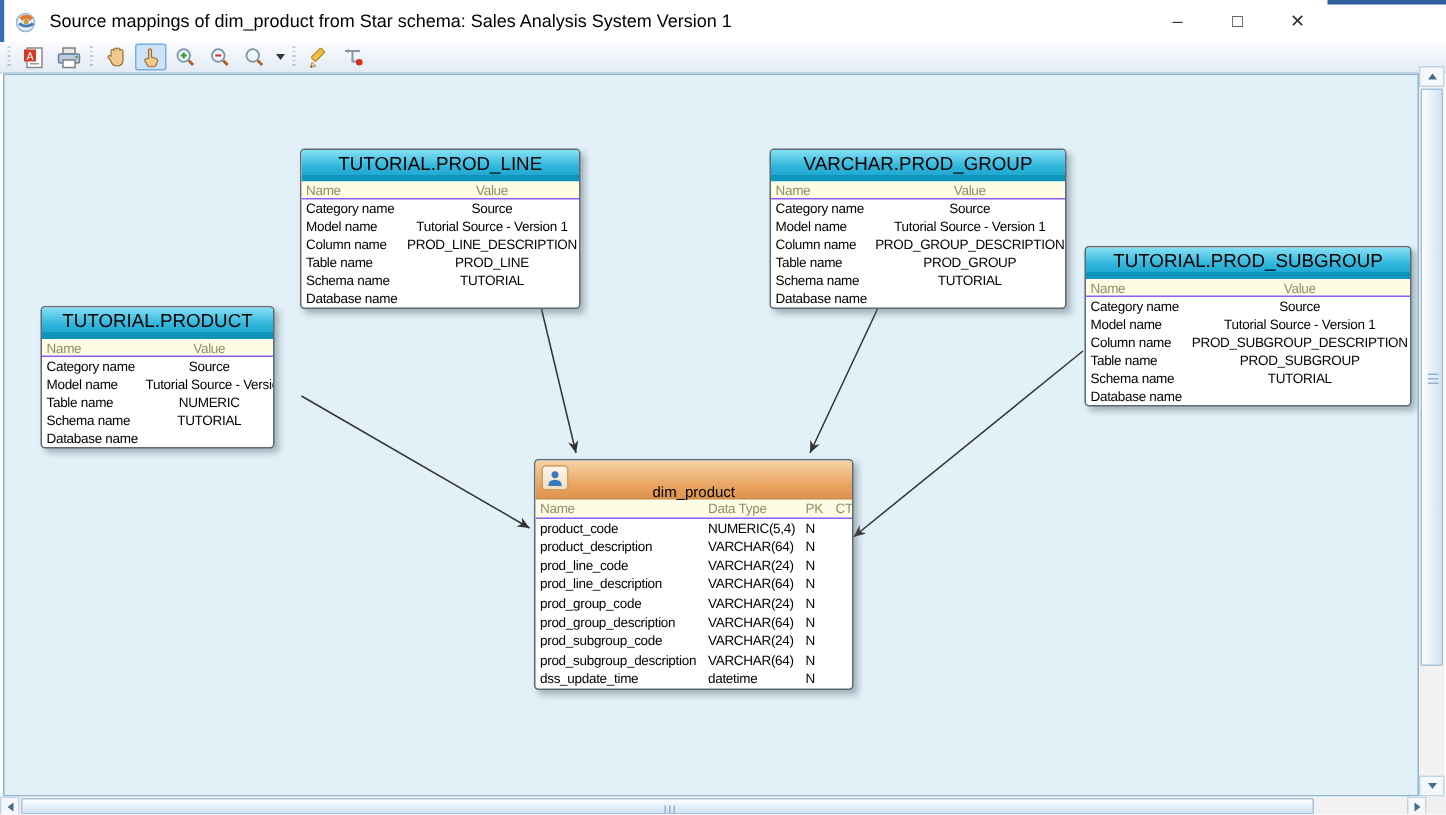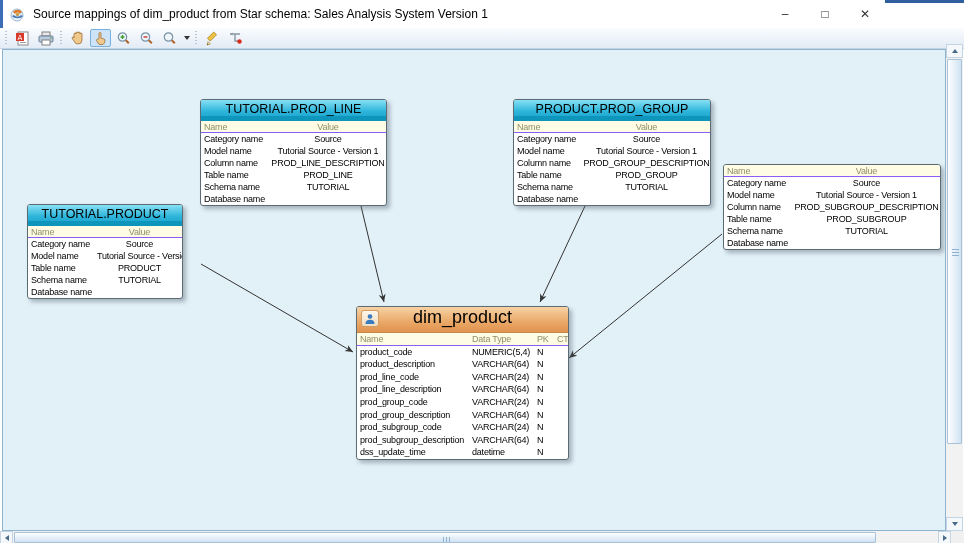--- a/index.html
+++ b/index.html
@@ -40,21 +40,21 @@
   .canvas { position:absolute; left:2px; top:49px; width:944px; height:482px;
     background:#e2f0f7; border:1px solid #8fb4cf; overflow:hidden; }
   svg.links { position:absolute; left:0; top:0; pointer-events:none; }
 
   
   .ebox { position:absolute; background:#fff; border:1px solid #5c6b74; border-radius:3px;
     box-shadow:3px 3px 4px rgba(90,105,120,.45); overflow:hidden; font-size:9px; }
   .ehd { text-align:center; color:#000; white-space:nowrap; }
   .src-hd { height:21px; font-size:12.5px; padding-top:2px;
     background:linear-gradient(#86e0f4 0%, #2cb4da 55%, #21a9d2 78%, #0d95bb 78%, #0d95bb 100%); }
-  .tgt-hd { position:relative; height:26px; font-size:18px; padding-top:0;
+  .tgt-hd { position:relative; height:26px; font-size:10px; padding-top:16px;
     background:linear-gradient(#f7d2a4,#e8a25f 70%,#df9350); border-bottom:1px solid #c98a49; }
   .tgt-hd .usericon { position:absolute; left:4px; top:3px; width:18px; height:17px;
     background:linear-gradient(#fdf6ea,#f2ddc0); border:1px solid #cf9f66; border-radius:3px;
     display:flex; align-items:center; justify-content:center; }
   .etbl { width:100%; }
   .erow { display:flex; height:12px; line-height:12px; white-space:nowrap; color:#000;
     letter-spacing:-0.2px; }
   .erow .c { overflow:hidden; padding-left:3px; flex:none; }
   .ehead { background:#fffce6; color:#8f8f66; border-bottom:1px solid #8b5cf6; }
   .src .c0 { width:66px; } .src .cv { flex:1 1 auto;text-align:center; }
@@ -197,21 +197,21 @@
           <div class="erow">
             <span class="c c0">Category name</span>
             <span class="c cv">Source</span>
           </div>
           <div class="erow">
             <span class="c c0">Model name</span>
             <span class="c cv">Tutorial Source - Version 1</span>
           </div>
           <div class="erow">
             <span class="c c0">Table name</span>
-            <span class="c cv">PRODUCT</span>
+            <span class="c cv">NUMERIC</span>
           </div>
           <div class="erow">
             <span class="c c0">Schema name</span>
             <span class="c cv">TUTORIAL</span>
           </div>
           <div class="erow">
             <span class="c c0">Database name</span>
             <span class="c cv"></span>
           </div>
         </div>
@@ -243,21 +243,21 @@
             <span class="c c0">Schema name</span>
             <span class="c cv">TUTORIAL</span>
           </div>
           <div class="erow">
             <span class="c c0">Database name</span>
             <span class="c cv"></span>
           </div>
         </div>
       </div>
       <div class="ebox src" style="left: 510px; top: 49px; width: 198px;">
-        <div class="ehd src-hd">PRODUCT.PROD_GROUP</div>
+        <div class="ehd src-hd">VARCHAR.PROD_GROUP</div>
         <div class="etbl">
           <div class="erow ehead">
             <span class="c c0">Name</span>
             <span class="c cv">Value</span>
           </div>
           <div class="erow">
             <span class="c c0">Category name</span>
             <span class="c cv">Source</span>
           </div>
           <div class="erow">
@@ -276,20 +276,21 @@
             <span class="c c0">Schema name</span>
             <span class="c cv">TUTORIAL</span>
           </div>
           <div class="erow">
             <span class="c c0">Database name</span>
             <span class="c cv"></span>
           </div>
         </div>
       </div>
       <div class="ebox src" style="left: 720px; top: 114px; width: 218px;">
+        <div class="ehd src-hd">TUTORIAL.PROD_SUBGROUP</div>
         <div class="etbl">
           <div class="erow ehead">
             <span class="c c0">Name</span>
             <span class="c cv">Value</span>
           </div>
           <div class="erow">
             <span class="c c0">Category name</span>
             <span class="c cv">Source</span>
           </div>
           <div class="erow">

